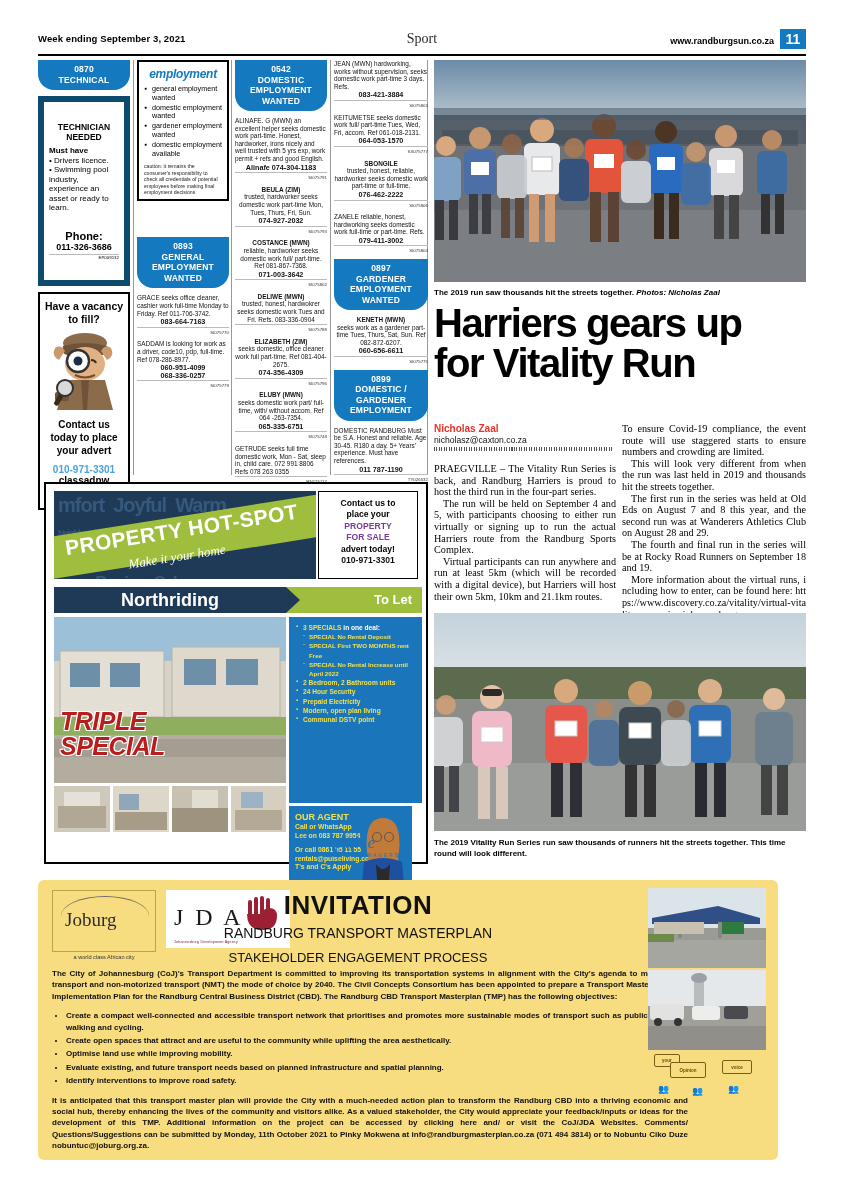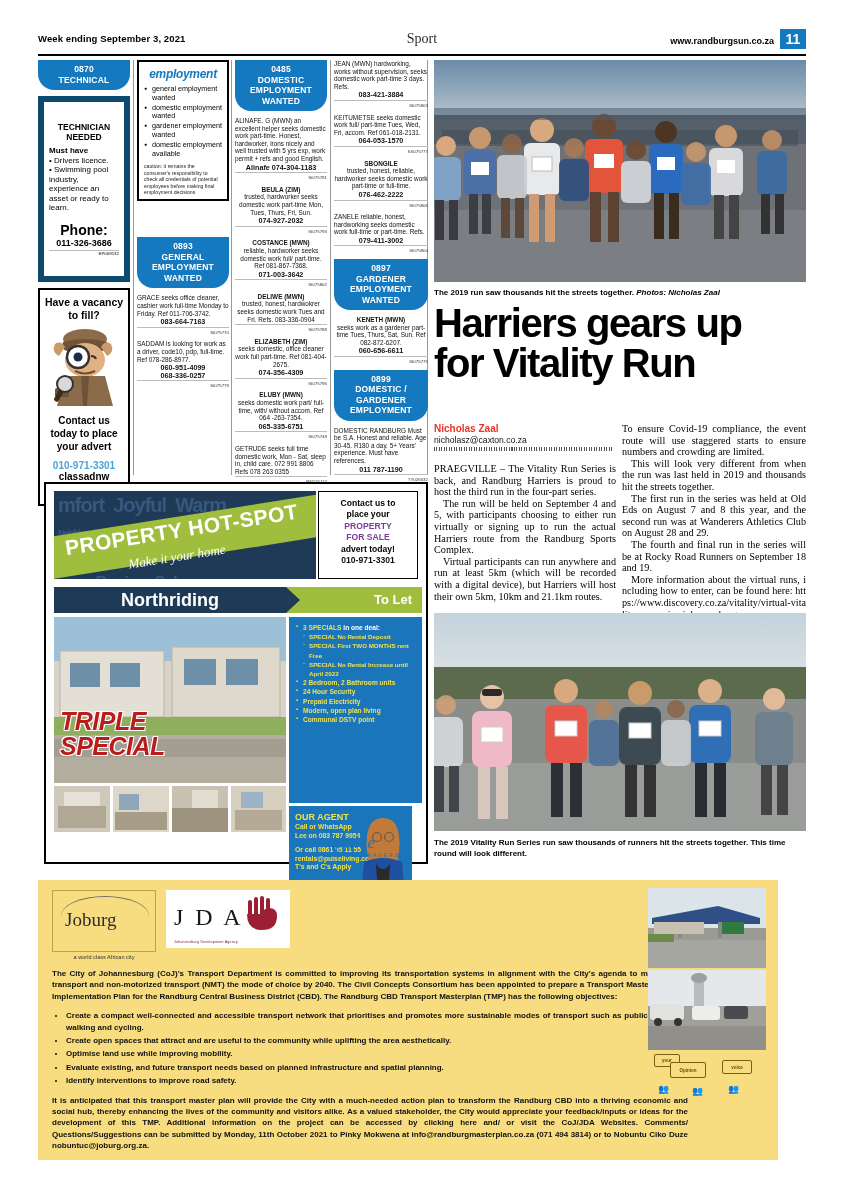--- a/index.html
+++ b/index.html
@@ -50,21 +50,21 @@
   .ad .name { font-weight: bold; }
   .ad .phone { font-weight: bold; font-size: 7.2px; display: block; text-align: center; margin-top: 1px;}
   .ad .ref { font-size: 4.4px; color: #333; text-align: right; display: block; border-top:1px solid #bbb; margin-top:1px; padding-top:1px;}
   .ad.center .body { text-align: center; }
 
   
   .boxad { border: 6px solid #0c4a6e; padding: 20px 5px; text-align: center; margin-bottom: 6px; }
   .boxad h4 { font-size: 8.5px; font-weight: bold; line-height: 10px; margin-bottom: 4px; }
   .boxad .must { font-size: 8px; font-weight: bold; text-align: left; line-height: 9.5px; }
   .boxad .bullets { font-size: 8px; text-align: left; line-height: 9.5px; }
-  .boxad .phone-lbl { font-size: 14px; font-weight: bold; margin-top: 9px; }
+  .boxad .phone-lbl { font-size: 11px; font-weight: bold; margin-top: 17px; }
   .boxad .phone-num { font-size: 9px; font-weight: bold; }
   .boxad .epref { font-size: 4.4px; text-align: right; border-top:1px solid #bbb; margin-top:2px;}
 
   .vacancy-box { border: 2px solid #000; padding: 6px 4px; text-align: center; height: 218px; position: relative;}
   .vacancy-box .q { font-size: 10.5px; font-weight: bold; line-height: 13px; }
   .detective { width: 78px; height: 86px; margin: 4px auto 2px; position: relative; }
   .vacancy-box .cta { font-size: 10px; font-weight: bold; line-height: 13px; margin-top: 2px;}
   .vacancy-box .tel { font-size: 10px; font-weight: bold; color: #4aa3dd; margin-top: 7px;}
   .vacancy-box .mail { font-size: 10px; font-weight: bold; color: #000; line-height: 12px;}
 
@@ -135,21 +135,21 @@
   .agent { position: absolute; left: 243px; top: 322px; width: 123px; height: 102px; background: #1b75bb; padding: 6px 6px;}
   .agent .t { color:#f2e04a; font-weight:bold; font-size: 9px; line-height: 11px;}
   .agent .l { color:#f2e04a; font-weight:bold; font-size: 6.8px; line-height: 8.6px;}
   .agent .sp { height: 6px; }
   .agent-photo { position:absolute; right: 2px; bottom: 0; width: 54px; height: 92px; }
   .pulse { position: absolute; left: 243px; bottom: 4px; width: 133px; text-align: center;}
   .pulse .w { font-family:"Liberation Serif",serif; font-size: 17px; color:#1b75bb; font-style:italic; letter-spacing:1px;}
   .pulse .s { font-size: 4.8px; color:#1b75bb; letter-spacing:2px;}
 
   
-  .invite { position: absolute; left: 38px; top: 880px; width: 740px; height: 280px; background: #f8dd80; }
+  .invite { position: absolute; left: 38px; top: 880px; width: 740px; height: 280px; background: #f8dd80; border-radius: 6px; }
   .inv-logos { position: absolute; left: 14px; top: 10px; display:flex; gap: 10px; align-items:flex-start;}
   .joburg-logo { width: 104px; height: 62px; border:1px solid #b9a34e; position: relative; background: #f8dd80;}
   .joburg-logo .txt { position:absolute; left: 12px; top: 18px; font-family: "Liberation Serif", serif; font-size: 19px; color:#2c2c2c;}
   .joburg-logo .arc { position:absolute; left:8px; top:5px; width:88px; height:20px; border-top:1.5px solid #6b6b6b; border-radius:50%/100% 100% 0 0;}
   .joburg-sub { font-size: 5.6px; color:#333; text-align:center; margin-top:2px; }
   .jda-logo { width: 124px; height: 58px; background:#fff; position:relative; }
   .jda-logo .letters { position:absolute; left:8px; top:14px; font-family:"Liberation Serif",serif; font-size:24px; letter-spacing:3px; color:#1a1a1a;}
   .jda-logo .hand { position:absolute; right:10px; top:6px; width:36px; height:36px;}
   .jda-logo .sub { position:absolute; left:8px; bottom:4px; font-size:3.6px; color:#7a2030; letter-spacing:.2px;}
 
@@ -256,21 +256,21 @@
             <div class="body">SADDAM is looking for work as a driver, code10, pdp, full-time. Ref 078-286-8977.</div>
             <span class="phone" style="white-space: pre-line;">060-951-4099
 068-336-0257</span>
             <span class="ref">SI075779</span>
           </div>
         </div>
     </div>
 
     <div class="col c3">
       <div class="cat-badge">
-        <span class="num">0485</span>
+        <span class="num">0542</span>
         <span>DOMESTIC EMPLOYMENT WANTED</span>
       </div>
       <div id="col3-ads">
           <div class="ad">
             <div class="body">ALINAFE. G (MWN) an excellent helper seeks domestic work part-time. Honest, hardworker, irons nicely and well trusted with 5 yrs exp, work permit + refs and good English.</div>
             <span class="phone" style="white-space: pre-line;">Alinafe 074-304-1183</span>
             <span class="ref">SI075791</span>
           </div>
           <div class="ad center">
             <div class="name">BEULA (ZIM)</div>
@@ -670,20 +670,25 @@
               <rect x="16" y="0" width="4" height="20" rx="2"></rect>
               <rect x="22" y="2" width="4" height="18" rx="2"></rect>
               <path d="M3 18 q0 16 15 16 q15 0 15 -14 q0 -8 -8 -8 q-6 0 -6 6z"></path>
             </g>
           </svg>
         </div>
         <div class="sub">Johannesburg Development Agency</div>
       </div>
     </div>
 
+    <div class="inv-title">
+      <h1>INVITATION</h1>
+      <h2>RANDBURG TRANSPORT MASTERPLAN</h2>
+      <h3>STAKEHOLDER ENGAGEMENT PROCESS</h3>
+    </div>
 
     <div class="inv-body">
       <p>The City of Johannesburg (CoJ)'s Transport Department is committed to improving its transportation systems in alignment with the City's agenda to make public transport and non-motorized transport (NMT) the mode of choice by 2040. The Civil Concepts Consortium has been appointed to prepare a Transport Master Plan and Implementation Plan for the Randburg Central Business District (CBD). The Randburg CBD Transport Masterplan (TMP) has the following objectives:</p>
       <ul id="inv-objectives">
           <li>Create a compact well-connected and accessible transport network that prioritises and promotes more sustainable modes of transport such as public transport, walking and cycling.</li>
           <li>Create open spaces that attract and are useful to the community while uplifting the area aesthetically.</li>
           <li>Optimise land use while improving mobility.</li>
           <li>Evaluate existing, and future transport needs based on planned infrastructure and spatial planning.</li>
           <li>Identify interventions to improve road safety.</li>
         </ul>

